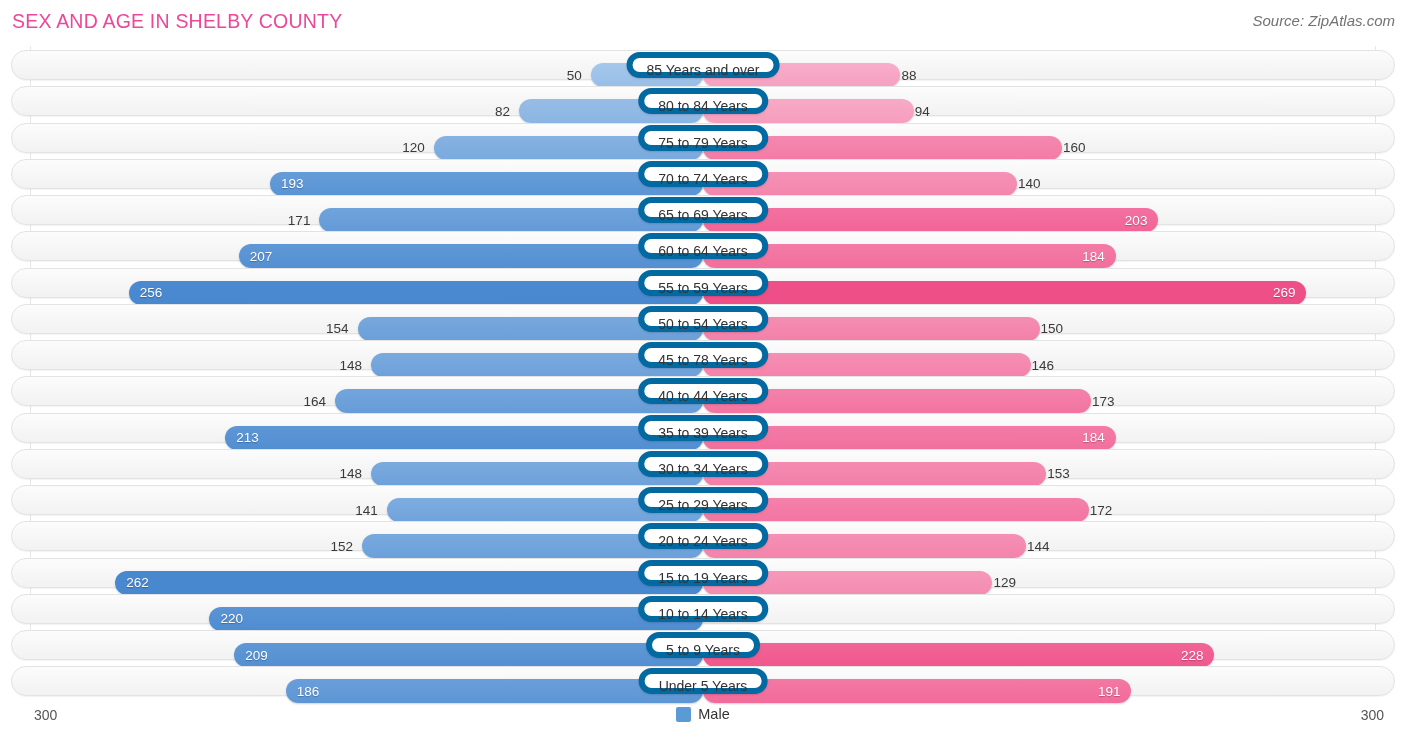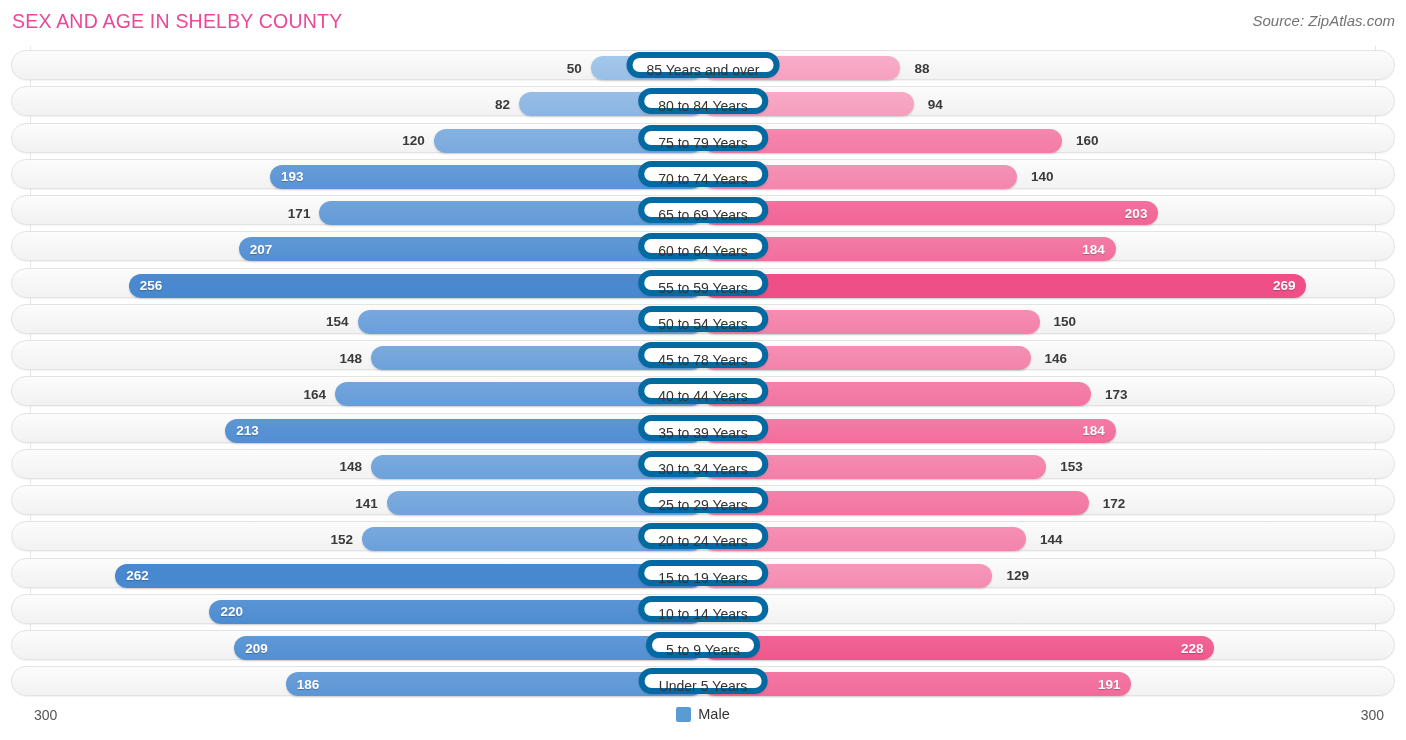--- a/index.html
+++ b/index.html
@@ -41,21 +41,21 @@
   }
   .track {
     position: absolute; left: 11px; right: 11px; top: 0; height: 30px;
     background: linear-gradient(#fcfcfc, #f2f2f2);
     border: 1px solid #e3e3e3;
     border-radius: 15px;
     box-shadow: 0 1px 1px rgba(0,0,0,.05);
   }
 
   
-  .half { position: absolute; top: 6px; height: 24px; font-weight: bold; }
+  .half { position: absolute; top: 13px; height: 24px; }
   .half.male   { left: 30px;  right: 703px; }
   .half.female { left: 703px; right: 31px; }
 
   .bar {
     position: absolute; top: 0; height: 24px;
     border-radius: 12px;
     box-shadow: 0 1px 2px rgba(0,0,0,.18);
     display: flex; align-items: center;
   }
   .bar.male   { right: 0; justify-content: flex-start; padding-left: 11px; }
@@ -65,21 +65,21 @@
     font-size: 13.5px; color: #ffffff;
     text-shadow: 0 1px 1px rgba(0,0,0,.25);
     white-space: nowrap;
   }
   .val-out {
     position: absolute; top: 0; height: 24px;
     display: flex; align-items: center;
     font-size: 13.5px; color: #3a3a3a; white-space: nowrap;
   }
   .val-out.male   { right: 100%; padding-right: 9px; }
-  .val-out.female { left: 100%;  padding-left: 14px; }
+  .val-out.female { left: 100%;  padding-left: 1px; }
 
   
   .pill {
     position: absolute; left: 50%; top: 2px;
     transform: translateX(-50%);
     height: 26px; line-height: 25px;
     padding: 0 14px;
     background: #ffffff;
     border: 6px solid #0369a1;
     border-radius: 13px;

